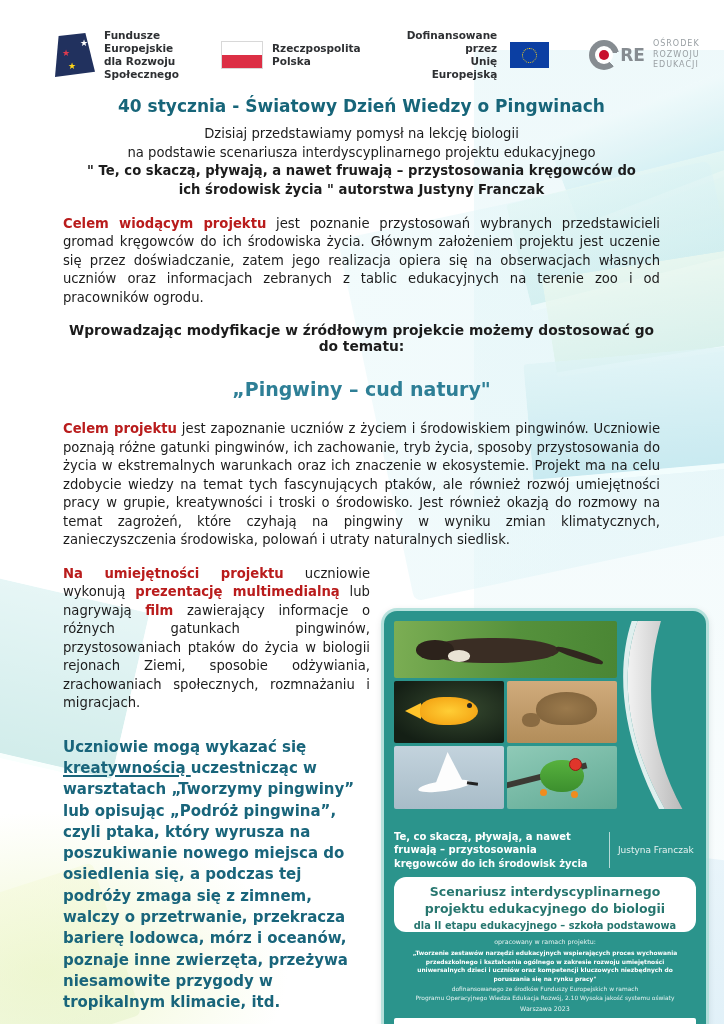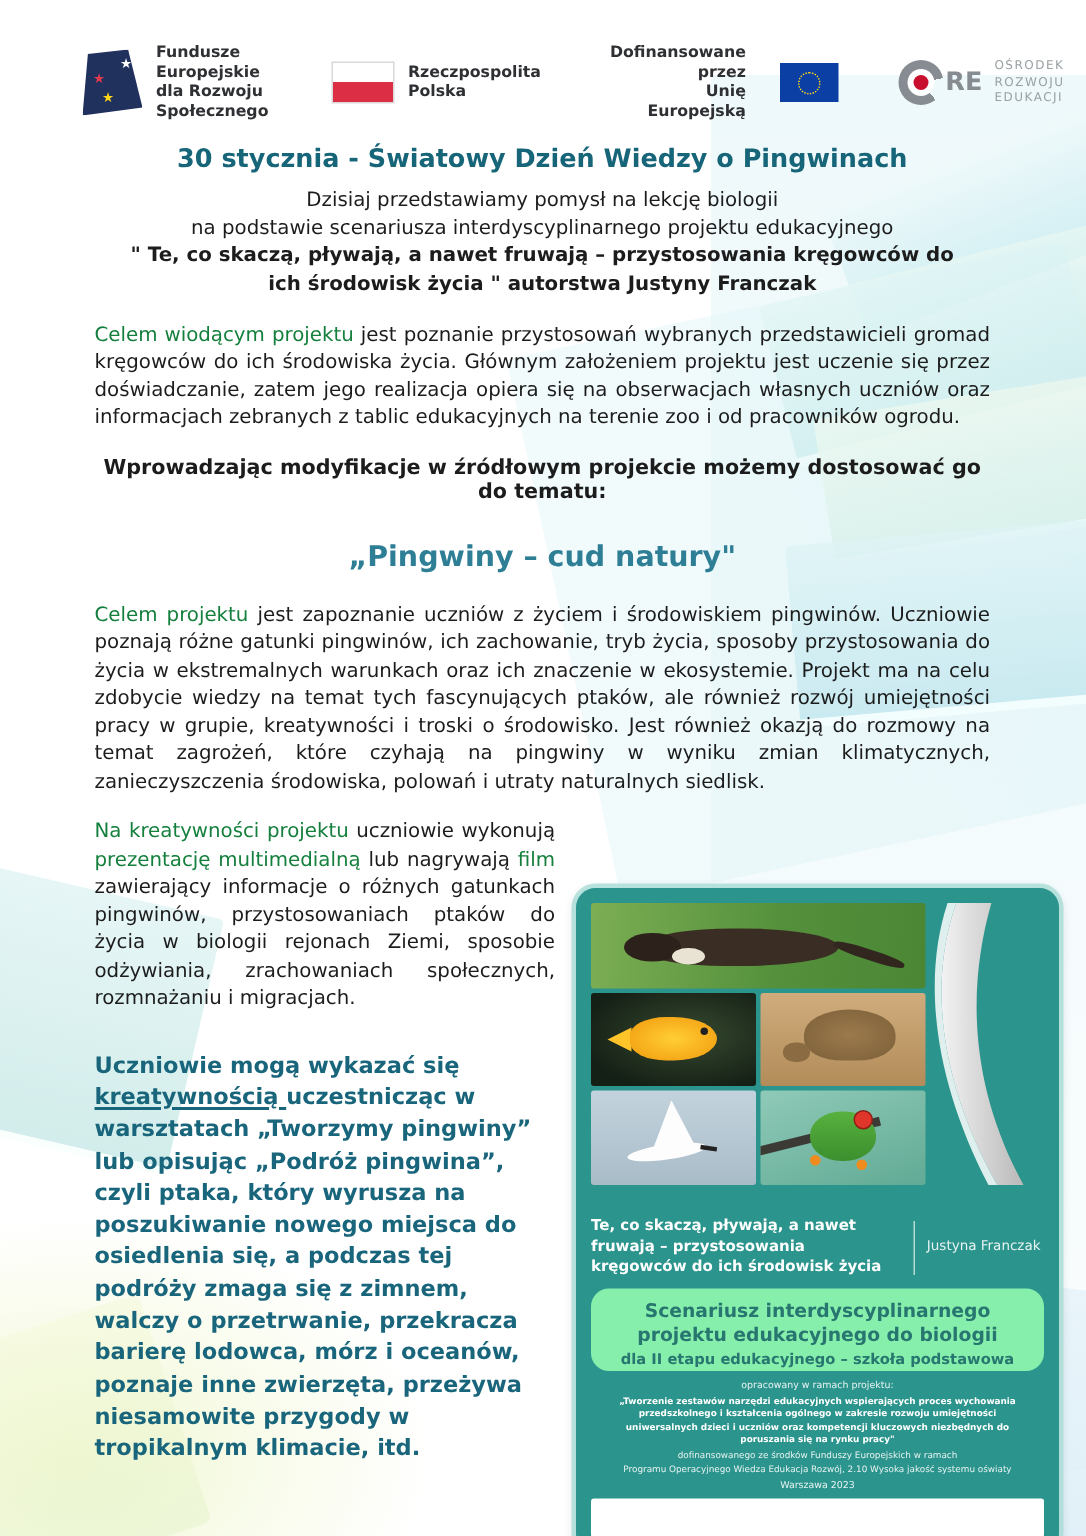--- a/index.html
+++ b/index.html
@@ -43,39 +43,39 @@
   .fe-flag{position:relative;width:40px;height:44px;background:#21315e;
     clip-path:polygon(9% 7%,76% 0%,100% 88%,0% 100%);flex:0 0 auto;}
   .fe-flag .st{position:absolute;font-size:9px;line-height:1;}
   .st-w{color:#fff;right:7px;top:6px;}
   .st-r{color:#e03a4e;left:7px;top:16px;font-size:10px;}
   .st-y{color:#ffd617;left:13px;bottom:6px;font-size:10px;}
   .fe-txt{margin-left:9px;font-size:10.5px;font-weight:600;color:#2e3033;line-height:1.25;}
   .pl-flag{width:40px;height:26px;border:1px solid #d8d8d8;flex:0 0 auto;
     background:linear-gradient(180deg,#ffffff 50%,#dc2f45 50%);}
   .pl-txt{margin-left:9px;font-size:10.5px;font-weight:600;color:#2e3033;line-height:1.25;}
-  .eu-txt{text-align:right;font-size:10.5px;font-weight:600;color:#2e3033;line-height:1.25;margin-right:23px;}
+  .eu-txt{text-align:right;font-size:10.5px;font-weight:600;color:#2e3033;line-height:1.25;margin-right:13px;}
   .eu-flag{width:39px;height:26px;background:#0b3fa3;display:flex;align-items:center;justify-content:center;flex:0 0 auto;}
   .eu-ring{width:13px;height:13px;border-radius:50%;border:1px dotted #ffd617;}
   .hdr-div{width:1px;height:38px;background:#9aa0a4;margin:0 20px;}
   .ore{display:flex;align-items:center;}
   .ore-o{position:relative;width:30px;height:30px;border-radius:50%;
     background:conic-gradient(from 140deg,#868c91 0 83%,transparent 83% 100%);}
   .ore-o::before{content:"";position:absolute;inset:6px;background:#fff;border-radius:50%;}
   .ore-o::after{content:"";position:absolute;inset:10px;background:#c8102e;border-radius:50%;}
   .ore-re{font-size:17px;font-weight:bold;color:#868c91;letter-spacing:0;margin-left:1px;}
   .ore-txt{margin-left:8px;font-size:8px;color:#9aa0a4;line-height:1.35;
     text-transform:uppercase;letter-spacing:1px;}
 
   
   .title{margin-top:12px;text-align:center;font-size:17px;font-weight:bold;color:#176579;}
   .intro{margin-top:9px;text-align:center;font-size:13.2px;line-height:1.42;color:#1c1c1c;}
   .intro .b{font-weight:bold;display:block;max-width:575px;margin:0 auto;}
   .para{margin-top:15px;text-align:justify;font-size:13.2px;line-height:1.4;}
-  .hl{color:#15803d;font-weight:normal;}
+  .hl{color:#b91c1c;font-weight:bold;}
   .h-mod{margin-top:15px;text-align:center;font-size:13.8px;font-weight:bold;}
   .h-peng{margin-top:24px;text-align:center;font-size:19px;font-weight:bold;color:#2e7f96;}
   .p-goal{margin-top:20px;}
   .teal-block{margin-top:24px;font-size:15px;line-height:1.42;font-weight:bold;color:#19657b;text-align:left;}
   .teal-block .u{text-decoration:underline;text-decoration-thickness:2px;text-underline-offset:2px;}
 
   
   .poster{
     float:right;width:322px;height:443px;margin:46px -46px 0 14px;
     background:#2b948c;border-radius:13px;padding:10px;box-sizing:border-box;
@@ -112,21 +112,21 @@
   .swooshzone{grid-column:3;grid-row:1/4;position:relative;background:#2b948c;}
   .swooshzone svg{position:absolute;inset:0;width:100%;height:100%;}
 
   .band{flex:0 0 auto;display:flex;align-items:center;justify-content:flex-end;
     padding:9px 2px 7px 0;}
   .band-title{width:212px;text-align:left;color:#ffffff;font-weight:bold;
     font-size:10px;line-height:1.35;}
   .band-div{width:1px;height:36px;background:rgba(255,255,255,.65);margin:0 8px;}
   .band-author{width:78px;color:rgba(255,255,255,.88);font-size:9px;}
 
-  .wbox{flex:0 0 auto;background:#86efac;border-radius:12px;text-align:center;
+  .wbox{flex:0 0 auto;background:#ffffff;border-radius:12px;text-align:center;
     padding:7px 6px 0;color:#27766f;}
   .wbox .l1{font-size:12.5px;font-weight:bold;line-height:1.3;}
   .wbox .l3{font-size:9.8px;font-weight:600;margin-top:2px;}
 
   .fineprint{flex:1 1 auto;display:flex;flex-direction:column;justify-content:space-evenly;
     text-align:center;color:rgba(255,255,255,.88);padding:4px 8px 2px;}
   .fp-dev{font-size:6.3px;}
   .fp-quote{font-size:5.9px;font-weight:bold;line-height:1.45;color:#ffffff;}
   .fp-fund{font-size:5.9px;line-height:1.5;}
   .fp-city{font-size:6.3px;}
@@ -187,21 +187,21 @@
         <div class="ore-o"></div>
         <div class="ore-re">RE</div>
         <div class="ore-txt">
           <div>Ośrodek</div>
           <div>Rozwoju</div>
           <div>Edukacji</div>
         </div>
       </div>
     </div>
 
-    <div class="title">30 stycznia - Światowy Dzień Wiedzy o Pingwinach</div>
+    <div class="title">40 stycznia - Światowy Dzień Wiedzy o Pingwinach</div>
     <div class="intro">
       <div>Dzisiaj przedstawiamy pomysł na lekcję biologii</div>
       <div>na podstawie scenariusza interdyscyplinarnego projektu edukacyjnego</div>
       <span class="b">" Te, co skaczą, pływają, a nawet fruwają – przystosowania kręgowców do ich środowisk życia " autorstwa Justyny Franczak</span>
     </div>
 
     <div class="para">
       <span class="hl">Celem wiodącym projektu</span><span> jest poznanie przystosowań wybranych przedstawicieli gromad kręgowców do ich środowiska życia. Głównym założeniem projektu jest uczenie się przez doświadczanie, zatem jego realizacja opiera się na obserwacjach własnych uczniów oraz informacjach zebranych z tablic edukacyjnych na terenie zoo i od pracowników ogrodu.</span>
     </div>
 
@@ -281,21 +281,21 @@
           <div class="fp-city">Warszawa 2023</div>
         </div>
 
         <div class="pfooter">
           
           
           
         </div>
       </aside>
 
-      <span class="hl">Na kreatywności projektu</span><span> uczniowie wykonują </span><span class="hl">prezentację multimedialną</span><span> lub nagrywają </span><span class="hl">film</span><span> zawierający informacje o różnych gatunkach pingwinów, przystosowaniach ptaków do życia w biologii rejonach Ziemi, sposobie odżywiania, zrachowaniach społecznych, rozmnażaniu i migracjach.</span>
+      <span class="hl">Na umiejętności projektu</span><span> uczniowie wykonują </span><span class="hl">prezentację multimedialną</span><span> lub nagrywają </span><span class="hl">film</span><span> zawierający informacje o różnych gatunkach pingwinów, przystosowaniach ptaków do życia w biologii rejonach Ziemi, sposobie odżywiania, zrachowaniach społecznych, rozmnażaniu i migracjach.</span>
     </div>
 
     <div class="teal-block">
       <span>Uczniowie mogą wykazać się </span><span class="u">kreatywnością </span><span>uczestnicząc w warsztatach „Tworzymy pingwiny” lub opisując „Podróż pingwina”, czyli ptaka, który wyrusza na poszukiwanie nowego miejsca do osiedlenia się, a podczas tej podróży zmaga się z zimnem, walczy o przetrwanie, przekracza barierę lodowca, mórz i oceanów, poznaje inne zwierzęta, przeżywa niesamowite przygody w tropikalnym klimacie, itd.</span>
     </div>
 
   </div>
 </div>
 
 </body></html>

